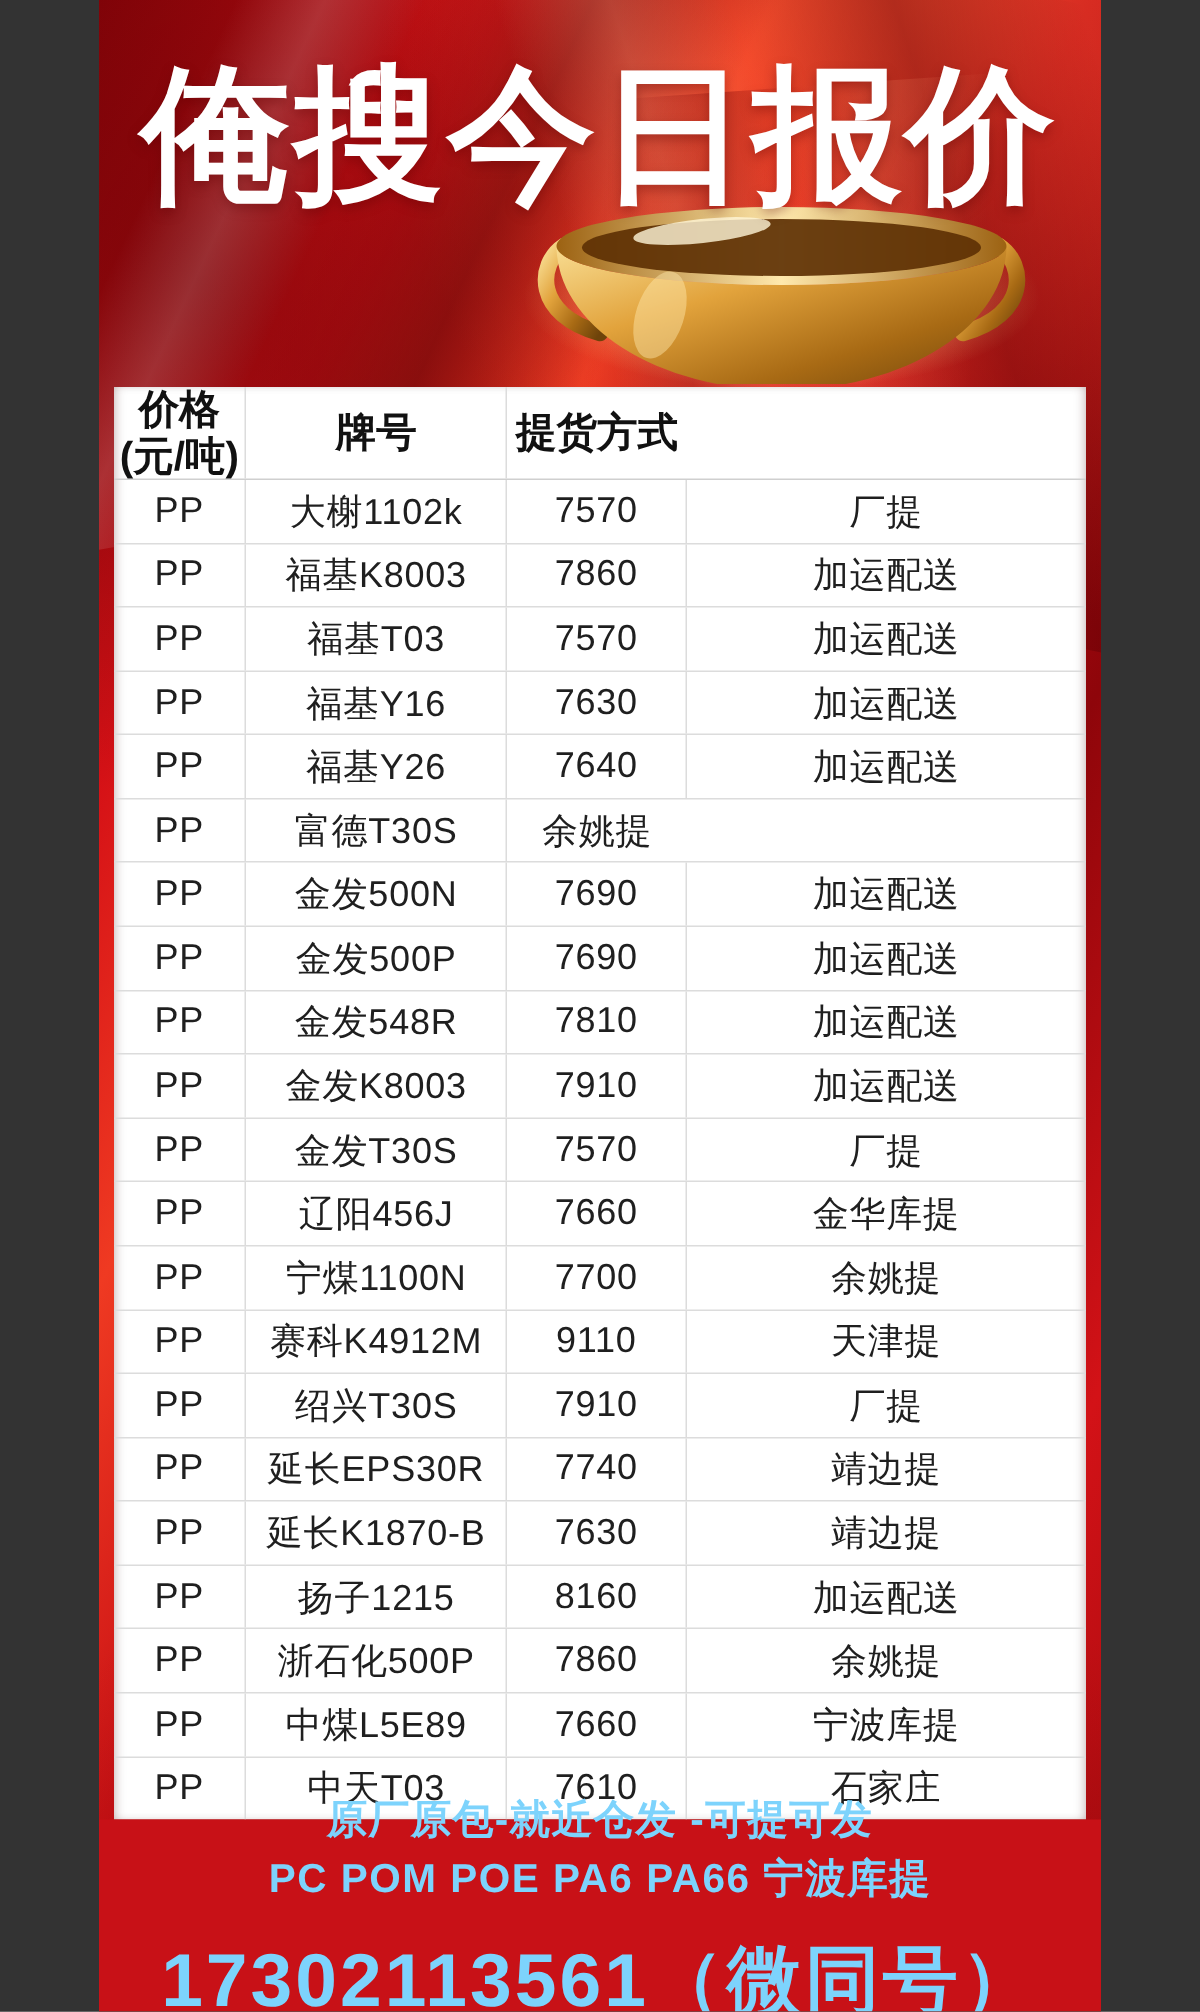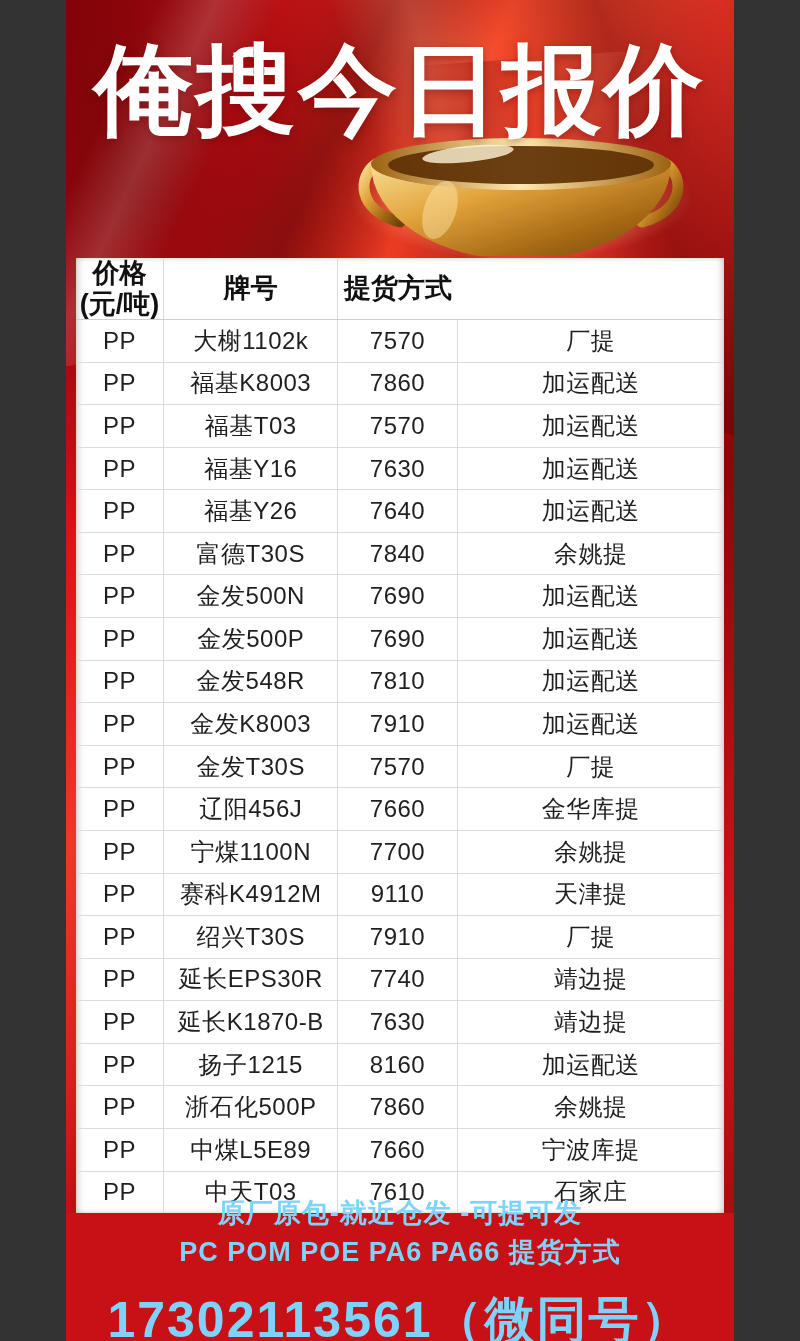--- a/index.html
+++ b/index.html
@@ -154,21 +154,20 @@
         <div class="trow">
           <div class="cell">PP</div>
           <div class="cell">福基Y26</div>
           <div class="cell">7640</div>
           <div class="cell">加运配送</div>
         </div>
 
         <div class="trow">
           <div class="cell">PP</div>
           <div class="cell">富德T30S</div>
-          <div class="cell">7840</div>
           <div class="cell">余姚提</div>
         </div>
 
         <div class="trow">
           <div class="cell">PP</div>
           <div class="cell">金发500N</div>
           <div class="cell">7690</div>
           <div class="cell">加运配送</div>
         </div>
 
@@ -267,17 +266,17 @@
           <div class="cell">PP</div>
           <div class="cell">中天T03</div>
           <div class="cell">7610</div>
           <div class="cell">石家庄</div>
         </div>
       </div>
   </div>
 
   <div class="poster-footer">
     <div class="footer-line1">原厂原包-就近仓发 -可提可发</div>
-    <div class="footer-line2">PC POM POE PA6 PA66 提货方式</div>
+    <div class="footer-line2">PC POM POE PA6 PA66 宁波库提</div>
     <div class="footer-line3">17302113561（微同号）</div>
   </div>
 
 </div>
 
 </body></html>

